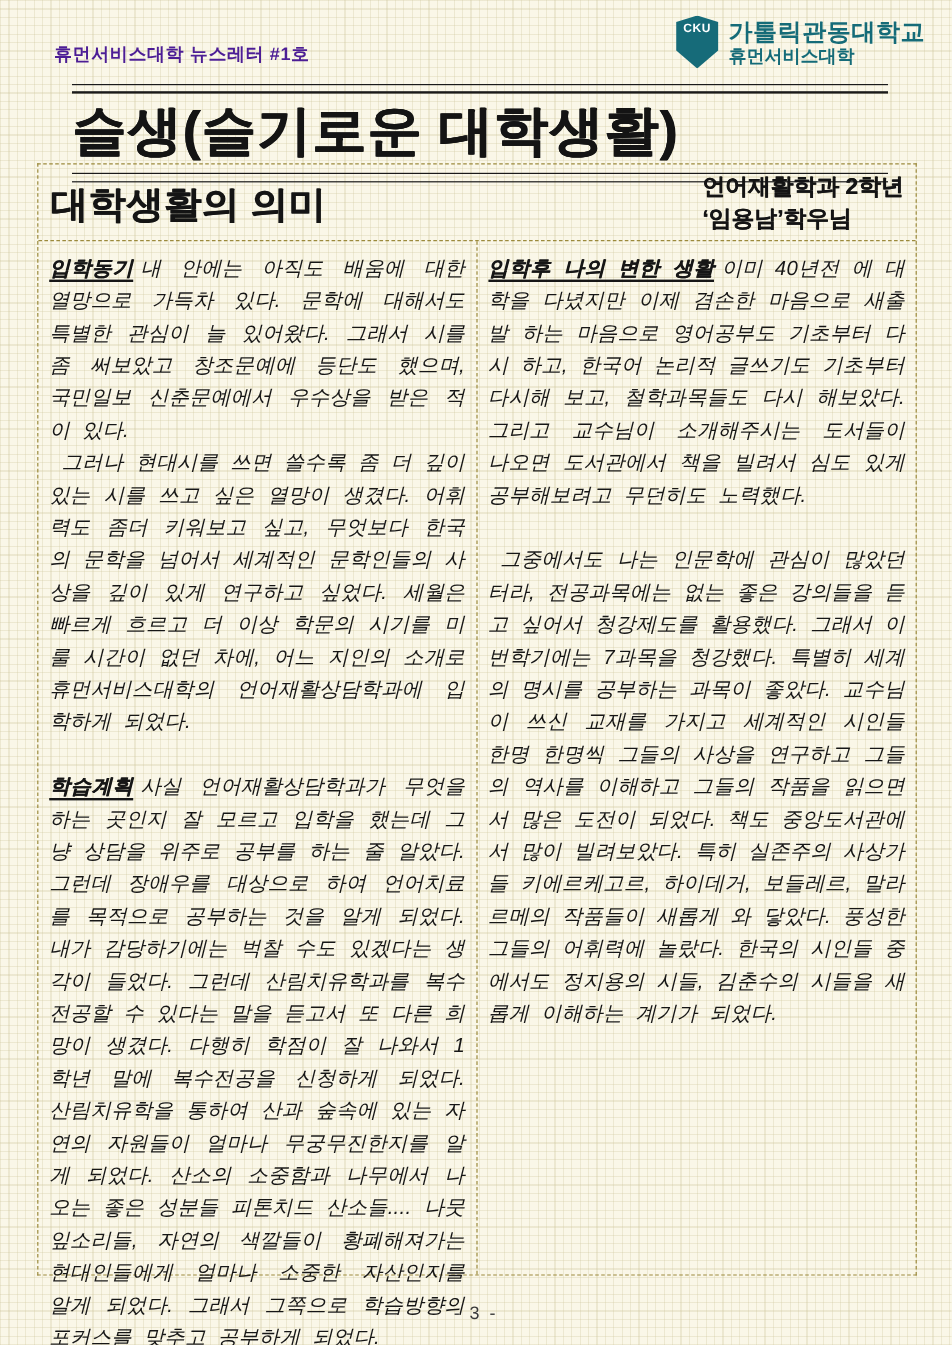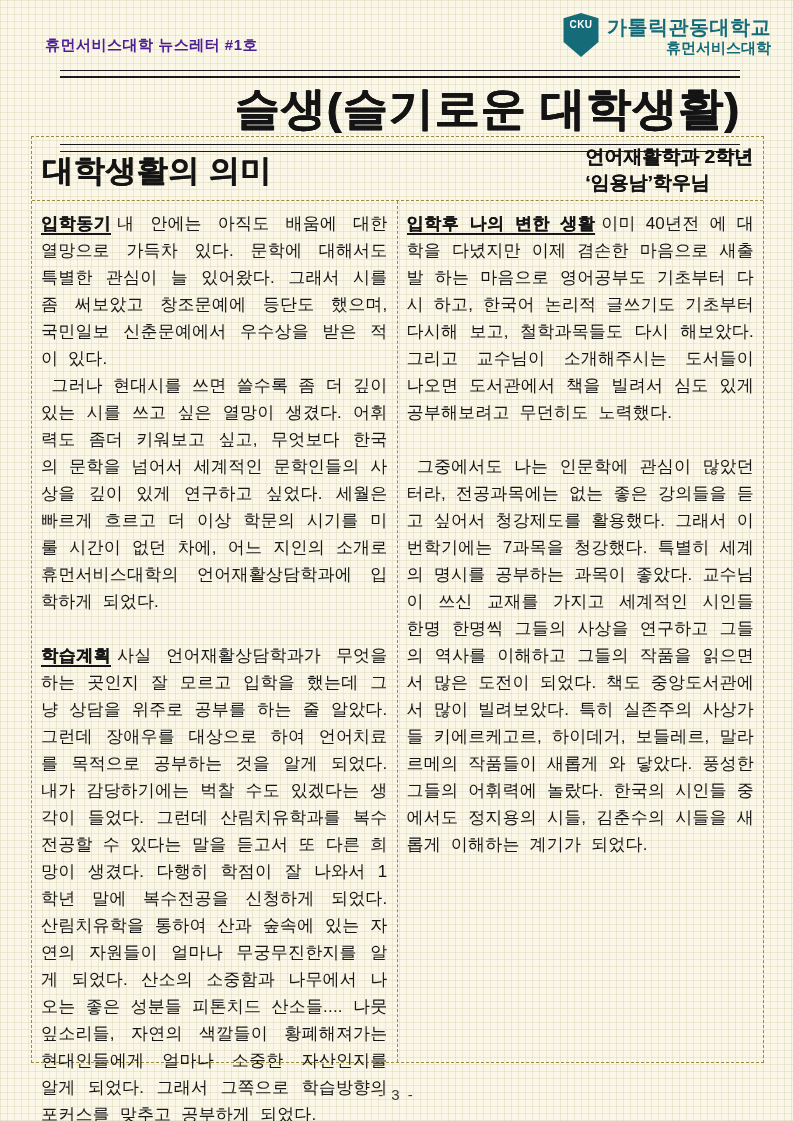--- a/index.html
+++ b/index.html
@@ -26,30 +26,30 @@
   .logo-shield {
     width: 38px; height: 44px; position: relative; flex: 0 0 auto;
     background: #166b79;
     clip-path: polygon(50% 0%, 96% 12%, 96% 66%, 50% 100%, 4% 66%, 4% 12%);
     display: flex; flex-direction: column; align-items: center; justify-content: flex-start;
     padding-top: 6px;
     gap: 48px;
   }
   .logo-acronym { color: #ffffff; font-size: 10px; font-weight: 800; letter-spacing: 0.5px; }
   .logo-glyph { color: #cfe7ea; font-size: 11px; line-height: 12px; }
-  .logo-text { text-align: right; color: #156b78; line-height: 1.1; padding-top: 3px; }
+  .logo-text { text-align: left; color: #156b78; line-height: 1.1; padding-top: 3px; }
   .logo-univ { font-size: 20px; font-weight: 800; letter-spacing: 0.5px; }
   .logo-college { font-size: 15px; font-weight: 700; margin-top: 2px; }
 
   
   .title-band { position: absolute; left: 60px; right: 53px; top: 70px; }
   .rule-a { border-top: 1px solid #1a1a1a; margin-bottom: 5px; }
   .title-inner {
     border-top: 2px solid #1a1a1a; border-bottom: 1px solid #1a1a1a;
-    text-align: right; padding: 1px 0 5px;
+    text-align: left; padding: 1px 0 5px;
   }
   .newsletter-title {
     font-size: 45px; font-weight: 900; letter-spacing: 1px; color: #141414;
     text-shadow: 0.8px 0 0 currentColor, 0 0.4px 0 currentColor;
   }
   .rule-b { border-top: 1px solid #1a1a1a; margin-top: 6px; }
 
   
   .article-box {
     position: absolute; left: 31px; right: 29px; top: 136px; bottom: 58px;
@@ -64,21 +64,21 @@
   }
   .article-heading {
     font-size: 31px; font-weight: 900; color: #141414; letter-spacing: 0.5px;
     text-shadow: 0.7px 0 0 currentColor;
     padding-top: 6px;
   }
   .byline { text-align: left; font-size: 19px; font-weight: 900; line-height: 1.35; color: #141414;
     text-shadow: 0.4px 0 0 currentColor; }
 
   .article-body { flex: 1; display: flex; min-height: 0; }
-  .col { width: 50%; padding: 9px 9px 8px 9px; }
+  .col { width: 50%; padding: 9px 9px 8px 9px; font-style: italic; }
   .col-left { border-right: 1px dashed #9c8a3c; }
 
   .sec { font-size: 17px; line-height: 27px; text-align: justify; color: #161616;
     letter-spacing: 0.2px; word-spacing: 5px; }
   .sec .lead {
     font-weight: 900; border-bottom: 2px solid #161616; padding-bottom: 0px;
     margin-right: 6px; letter-spacing: 0.5px; white-space: nowrap;
     text-shadow: 0.4px 0 0 currentColor;
   }
   .sec.indent { text-indent: 0.6em; }

